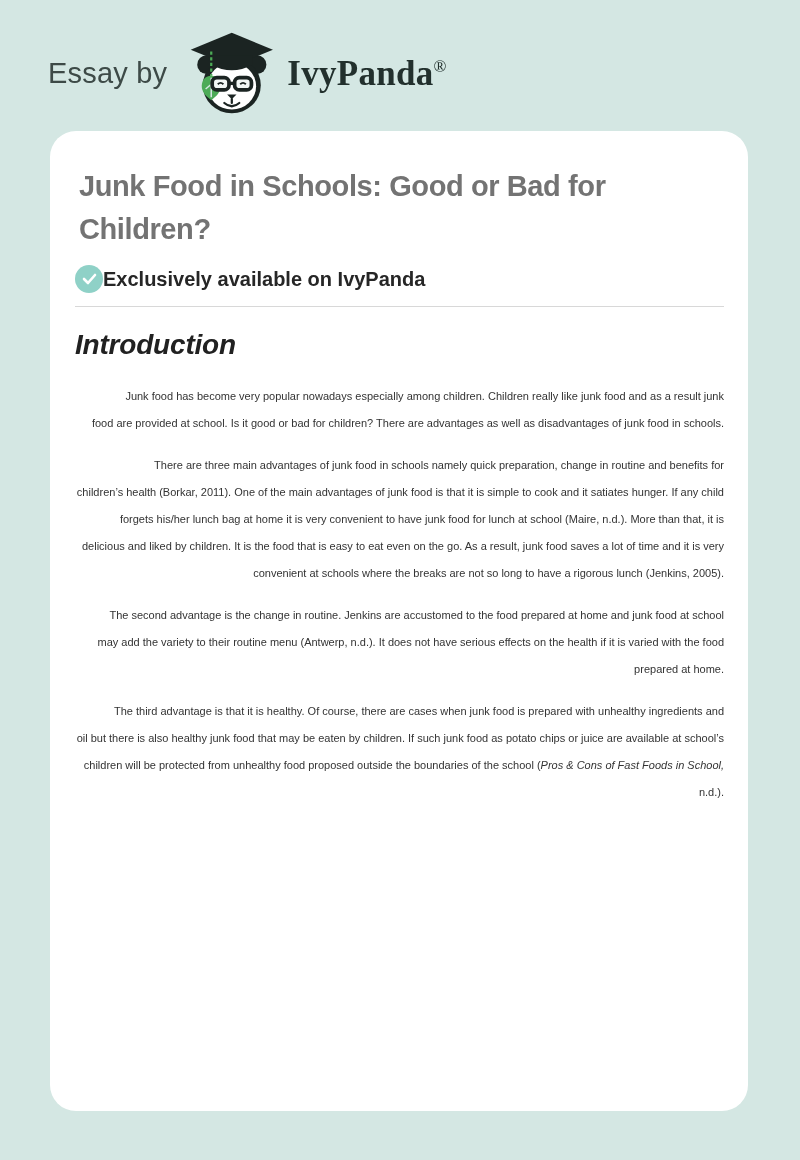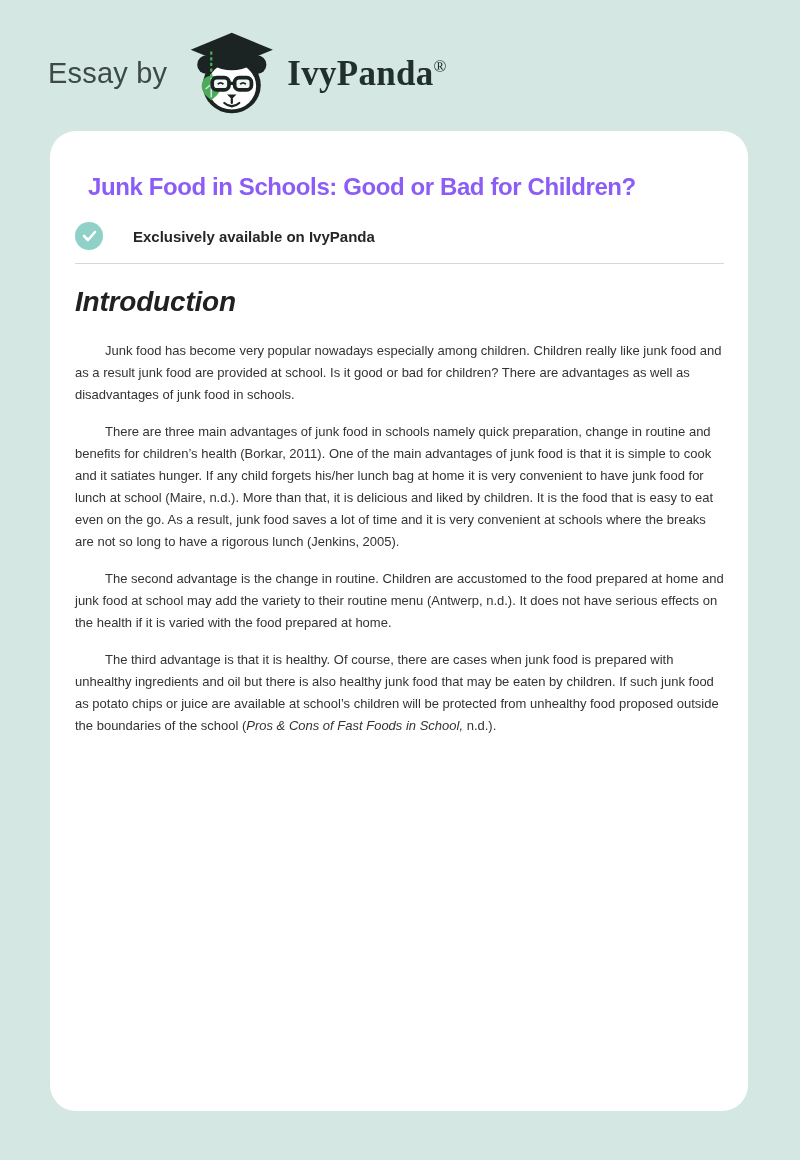--- a/index.html
+++ b/index.html
@@ -54,47 +54,47 @@
   .card {
     width: 698px;
     height: 980px;
     margin-left: 50px;
     background: #ffffff;
     border-radius: 26px;
     padding: 34px 24px 0 25px;
   }
 
   .article-title {
-    font-size: 24px;
+    font-size: 29px;
     line-height: 43px;
     font-weight: 700;
-    color: #8b5cf6;
+    color: #737373;
     letter-spacing: -0.4px;
-    margin: 0 0 14px 13px;
+    margin: 0 0 14px 4px;
     max-width: 660px;
   }
 
   .badge-row {
     display: flex;
     align-items: center;
     margin-top: 12px;
   }
   .check-circle {
     width: 28px;
     height: 28px;
     border-radius: 50%;
     background: #8fd1c7;
     display: flex;
     align-items: center;
     justify-content: center;
     flex: 0 0 auto;
   }
   .badge-label {
-    margin-left: 30px;
-    font-size: 15px;
+    margin-left: 0;
+    font-size: 20px;
     font-weight: 700;
     color: #262626;
   }
 
   hr.divider {
     border: none;
     border-top: 1px solid #d8d8d8;
     margin: 13px 0 0 0;
   }
 
@@ -102,26 +102,27 @@
     font-size: 28px;
     line-height: 33px;
     font-weight: 700;
     color: #212121;
     letter-spacing: -0.2px;
     margin: 21px 0 22px 0;
     font-style: italic;
   }
 
   p.body-para {
-    font-size: 13px;
-    line-height: 22px;
+    font-size: 11px;
+    line-height: 27px;
     color: #333333;
     text-indent: 30px;
     margin: 0 0 15px 0;
     max-width: 652px;
+    text-align: right;
   }
   p.body-para em { font-style: italic; }
 </style>
 </head>
 <body>
 
 <header class="site-header">
   <span class="essay-by">Essay by</span>
 
   <span class="logo">
@@ -168,15 +169,15 @@
     </span>
     <span class="badge-label">Exclusively available on IvyPanda</span>
   </div>
 
   <hr class="divider">
 
   <h2 class="section-heading">Introduction</h2>
   <p class="body-para">Junk food has become very popular nowadays especially among children. Children really like junk food and as a result junk food are provided at school. Is it good or bad for children? There are advantages as well as disadvantages of junk food in schools.</p>
 
   <p class="body-para">There are three main advantages of junk food in schools namely quick preparation, change in routine and benefits for children’s health (Borkar, 2011). One of the main advantages of junk food is that it is simple to cook and it satiates hunger. If any child forgets his/her lunch bag at home it is very convenient to have junk food for lunch at school (Maire, n.d.). More than that, it is delicious and liked by children. It is the food that is easy to eat even on the go. As a result, junk food saves a lot of time and it is very convenient at schools where the breaks are not so long to have a rigorous lunch (Jenkins, 2005).</p>
-  <p class="body-para">The second advantage is the change in routine. Children are accustomed to the food prepared at home and junk food at school may add the variety to their routine menu (Antwerp, n.d.). It does not have serious effects on the health if it is varied with the food prepared at home.</p>
+  <p class="body-para">The second advantage is the change in routine. Jenkins are accustomed to the food prepared at home and junk food at school may add the variety to their routine menu (Antwerp, n.d.). It does not have serious effects on the health if it is varied with the food prepared at home.</p>
   <p class="body-para"><span>The third advantage is that it is healthy. Of course, there are cases when junk food is prepared with unhealthy ingredients and oil but there is also healthy junk food that may be eaten by children. If such junk food as potato chips or juice are available at school’s children will be protected from unhealthy food proposed outside the boundaries of the school (</span><em>Pros &amp; Cons of Fast Foods in School,</em><span> n.d.).</span></p>
 </main>
 
 </body></html>

